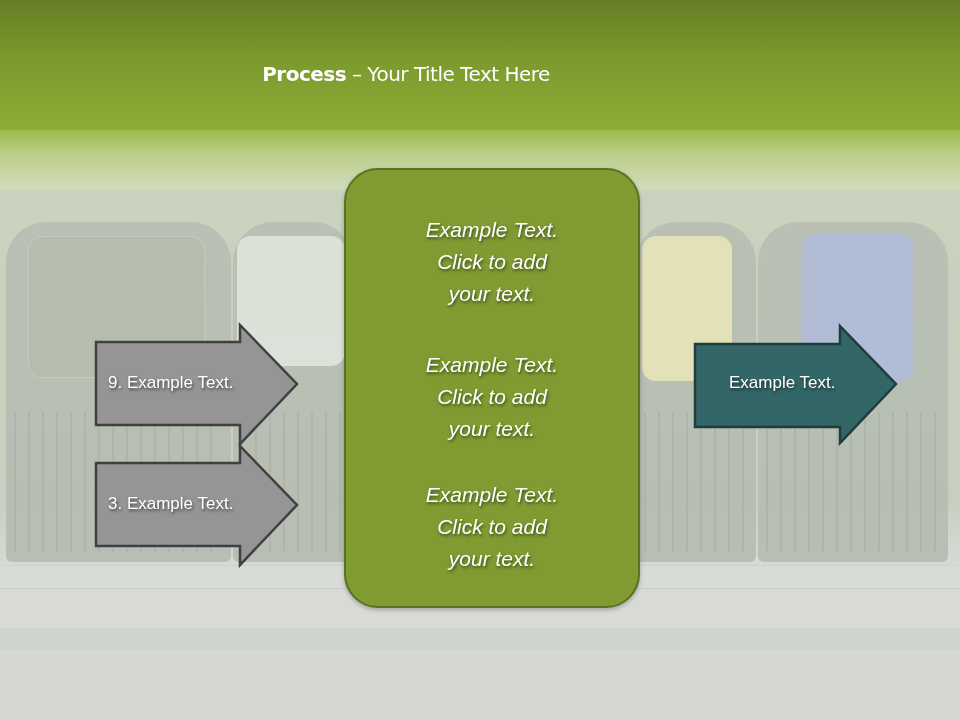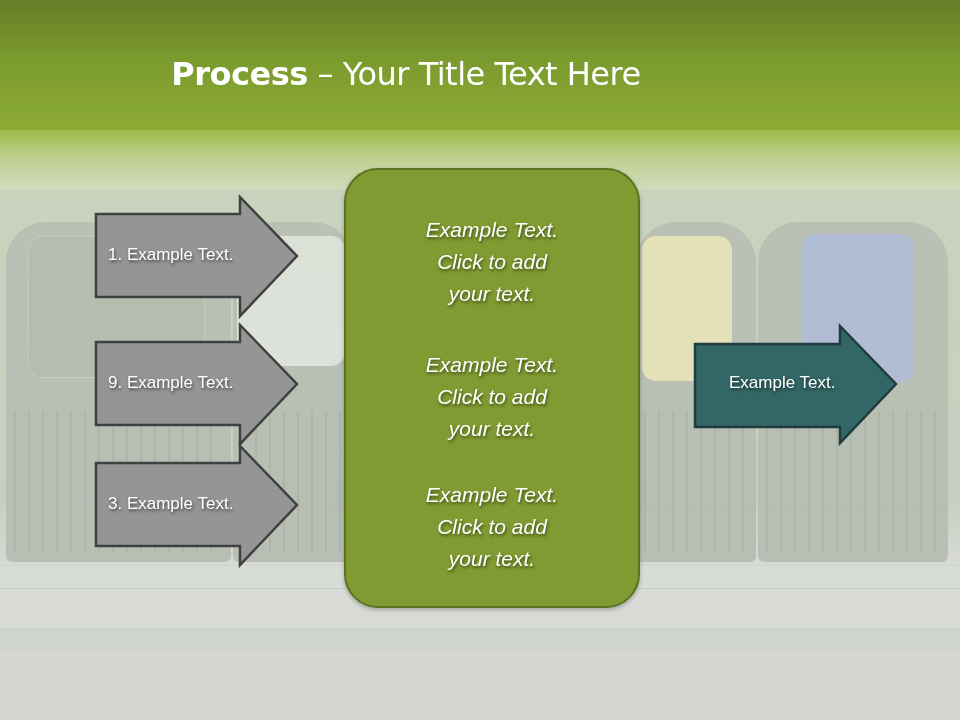--- a/index.html
+++ b/index.html
@@ -30,21 +30,21 @@
   .bin-stripes {
     position: absolute; left: 8px; right: 8px; bottom: 10px; height: 140px;
     background: repeating-linear-gradient(to right, rgba(150,160,148,0.35) 0 2px, transparent 2px 14px);
   }
   .curb { position: absolute; left: 0; top: 565px; width: 960px; height: 22px; background: #d8dcd6; border-top: 1px solid #cfd3cd; border-bottom: 1px solid #c8ccc6; }
   .curb2 { position: absolute; left: 0; top: 628px; width: 960px; height: 22px; background: #cfd4cd; }
   .road { position: absolute; left: 0; top: 650px; width: 960px; height: 70px; background: #d4d7d2; }
 
   .title {
     position: absolute; left: 0; top: 54px; width: 812px; text-align: center;
-    color: #ffffff; font-size: 32px; line-height: 40px;
+    color: #ffffff; font-size: 20px; line-height: 40px;
     font-family: "DejaVu Sans", sans-serif;
     letter-spacing: -0.5px;
   }
   .title .bold { font-weight: bold; }
 
   .arrow { position: absolute; }
   .arrow svg { position: absolute; left: 0; top: 0; overflow: visible; }
   .arrow-label {
     position: absolute; color: #ffffff; font-size: 17px; white-space: nowrap;
     font-family: "Liberation Sans", sans-serif;
@@ -90,26 +90,20 @@
   <div class="curb"></div>
   <div class="curb2"></div>
   <div class="road"></div>
 
   <div class="header"></div>
   <div class="header-fade"></div>
   <div class="title">
     <span class="bold">Process</span><span> – Your Title Text Here</span>
   </div>
 
-  <div class="arrow" style="left:96px; top:197px; width:202px; height:120px;">
-    <svg width="202" height="120" viewBox="0 0 202 120">
-      <polygon points="0,17 144,17 144,0 201,59 144,119 144,100 0,100" fill="#959595" stroke="#404040" stroke-width="2.5" stroke-linejoin="miter"></polygon>
-    </svg>
-    <span class="arrow-label" style="left:12px; top:48px;">1. Example Text.</span>
-  </div>
 
   <div class="arrow" style="left:96px; top:325px; width:202px; height:120px;">
     <svg width="202" height="120" viewBox="0 0 202 120">
       <polygon points="0,17 144,17 144,0 201,59 144,119 144,100 0,100" fill="#959595" stroke="#404040" stroke-width="2.5" stroke-linejoin="miter"></polygon>
     </svg>
     <span class="arrow-label" style="left:12px; top:48px;">9. Example Text.</span>
   </div>
 
   <div class="arrow" style="left:96px; top:446px; width:202px; height:120px;">
     <svg width="202" height="120" viewBox="0 0 202 120">

